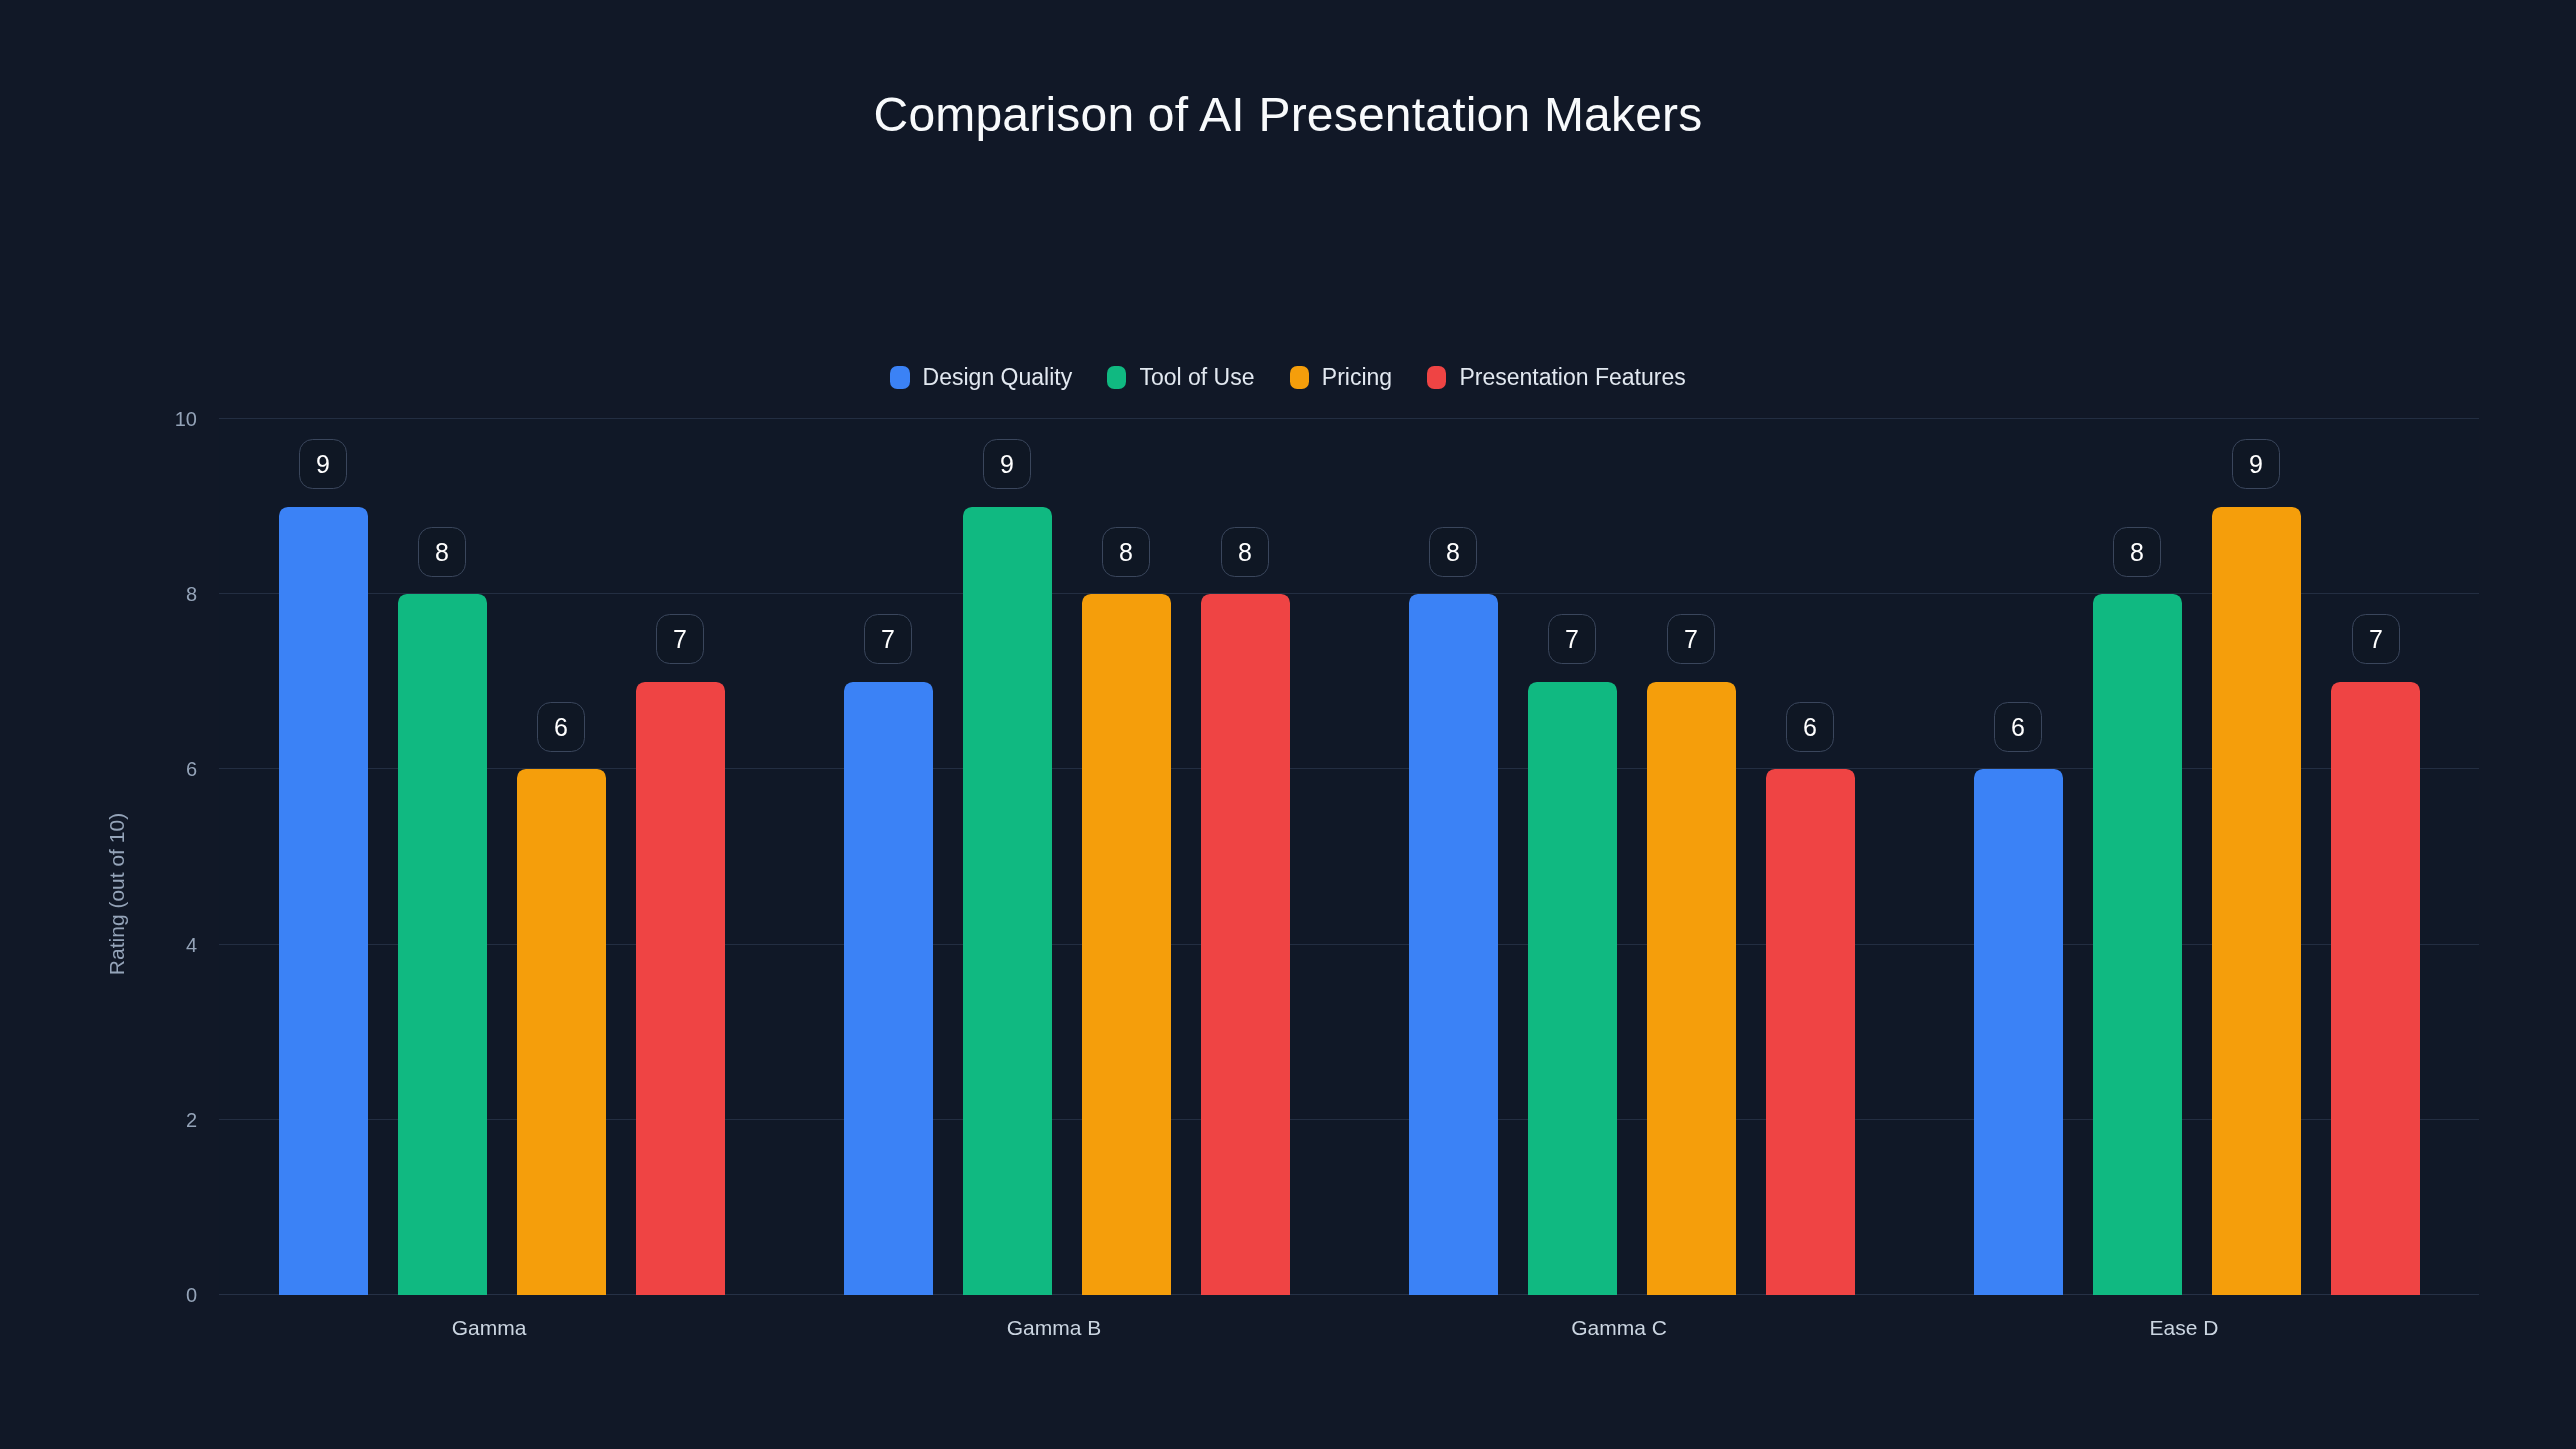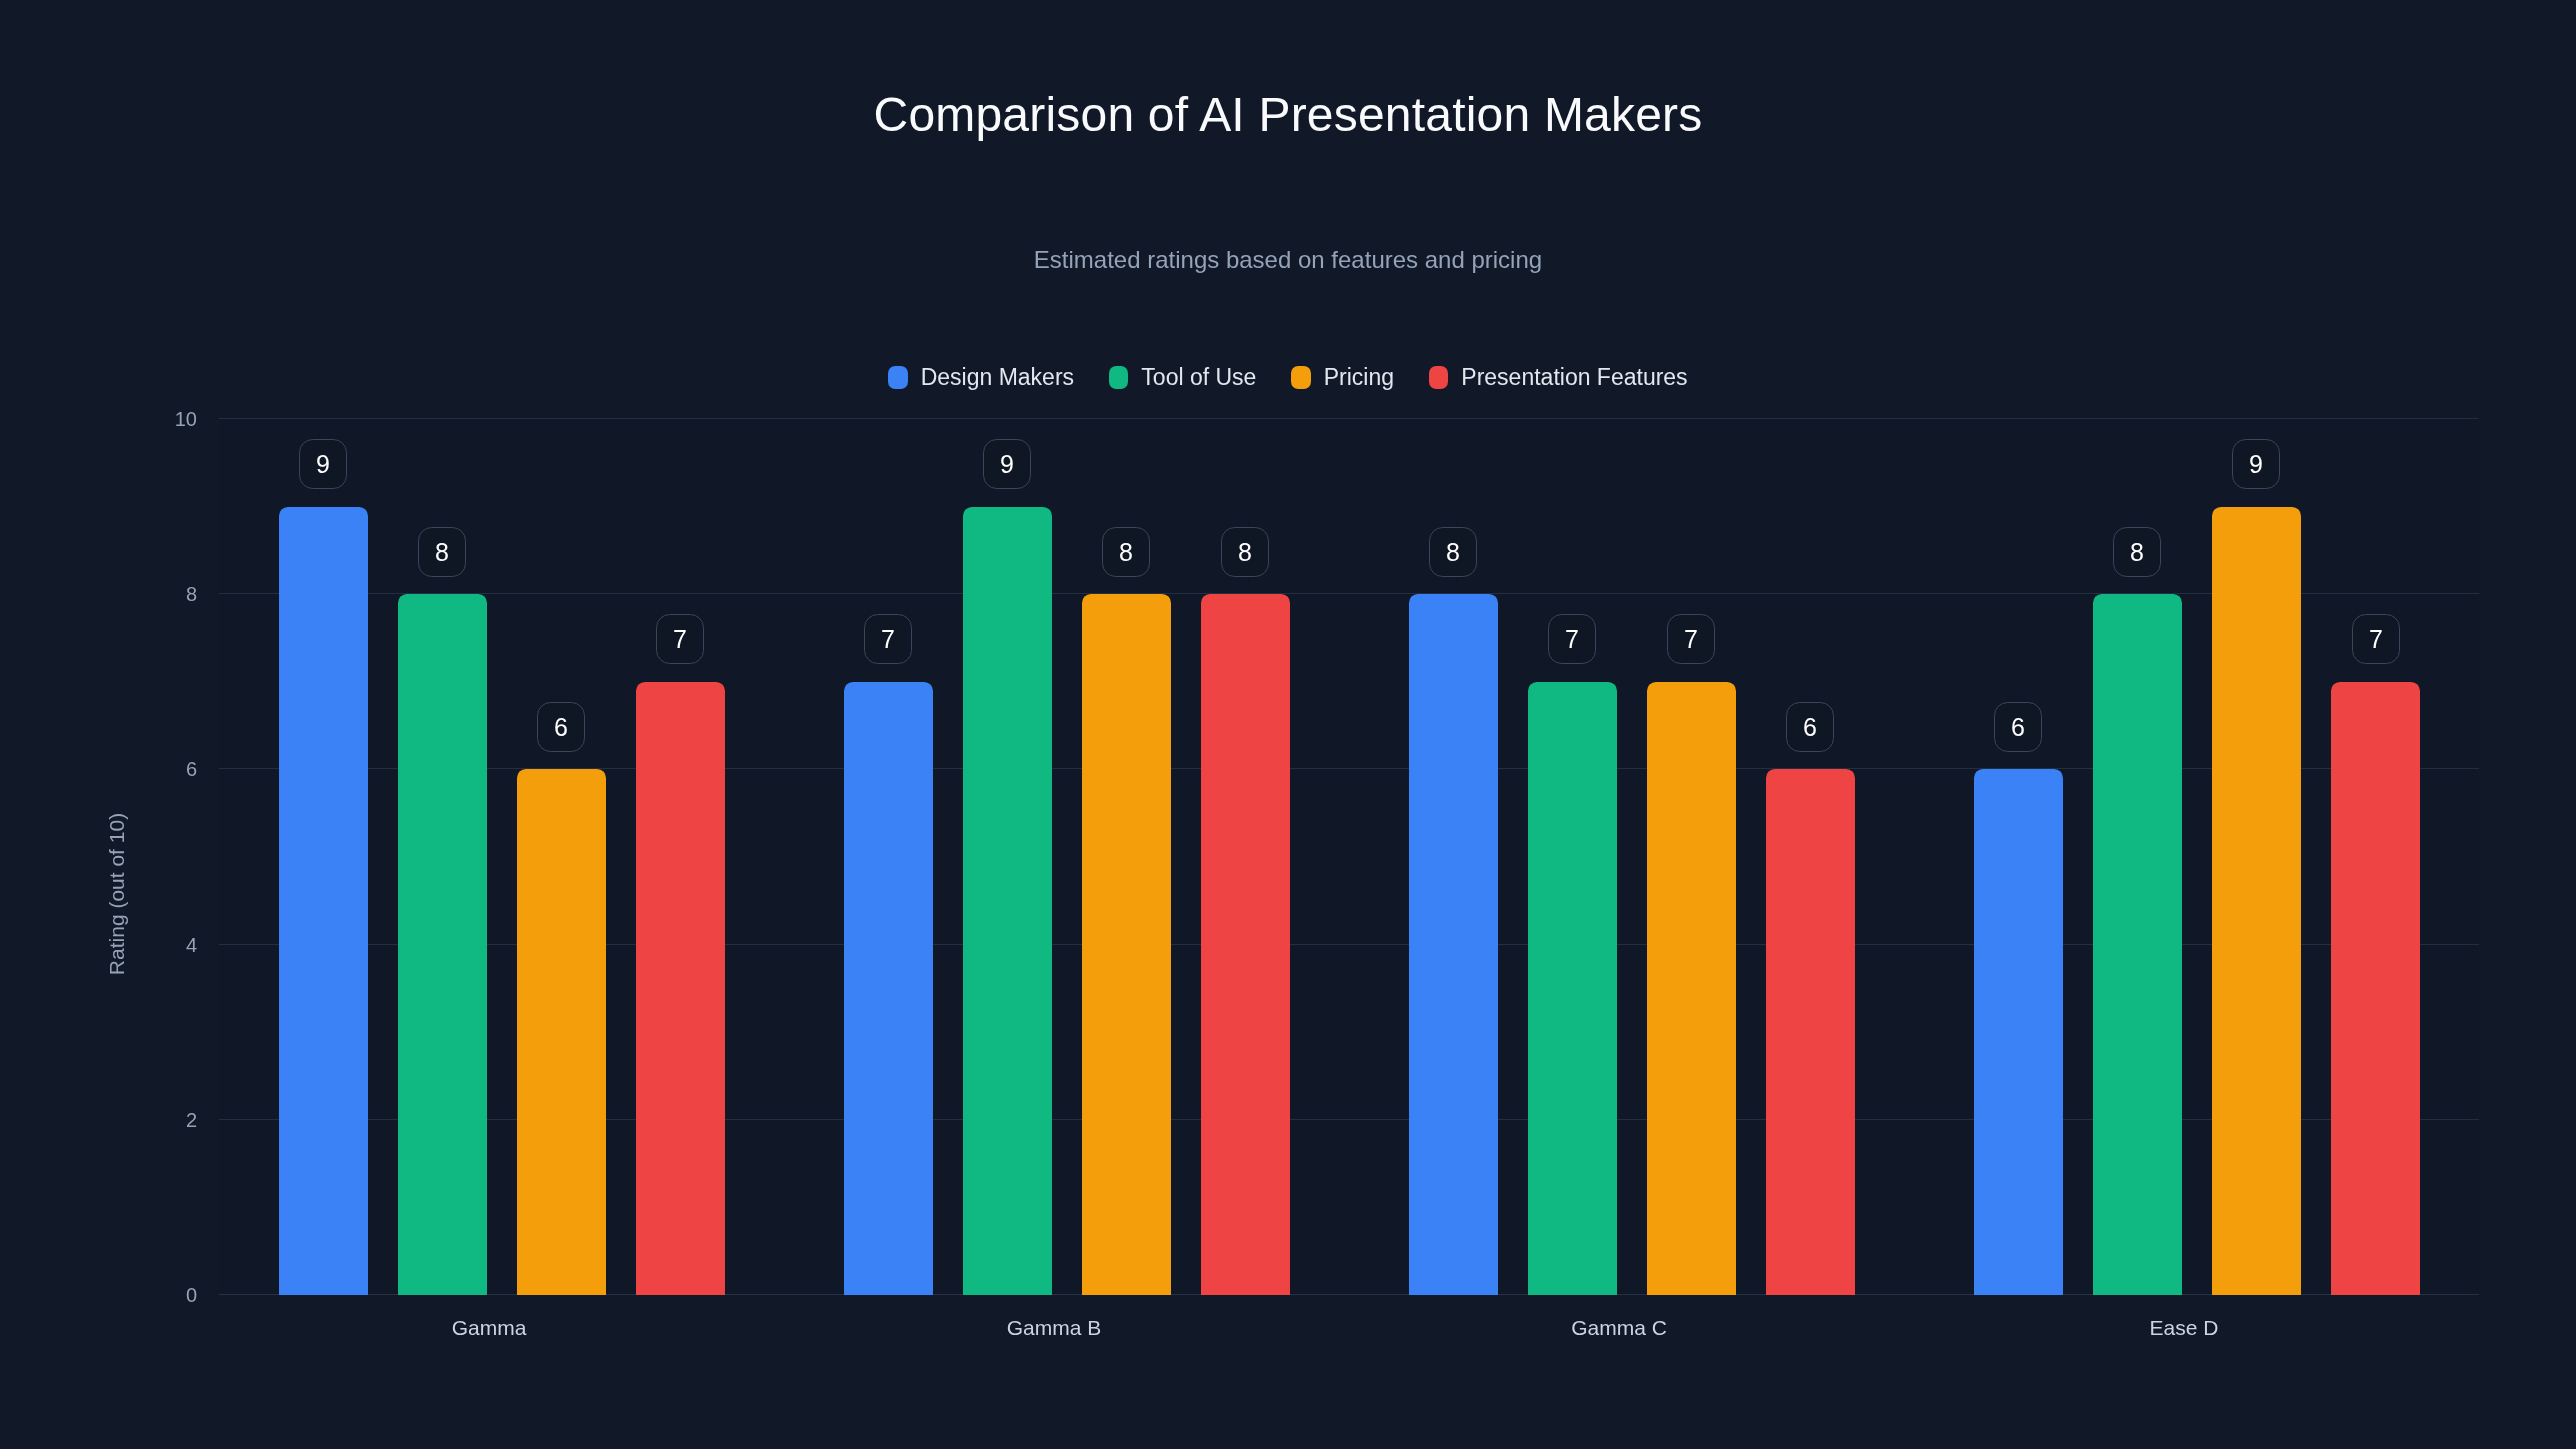--- a/index.html
+++ b/index.html
@@ -145,26 +145,25 @@
     white-space:nowrap;
     line-height:1;
   }
 </style>
 </head>
 <body>
 
 <div id="root">
 
   <div id="chart-title">Comparison of AI Presentation Makers</div>
-  <div id="chart-subtitle">Estimated ratings based on features and pricing</div>
 
   <div id="legend">
       <div class="legend-item">
         <span class="legend-swatch" style="background: rgb(59, 130, 246);"></span>
-        <span class="legend-label">Design Makers</span>
+        <span class="legend-label">Design Quality</span>
       </div>
       <div class="legend-item">
         <span class="legend-swatch" style="background: rgb(16, 185, 129);"></span>
         <span class="legend-label">Tool of Use</span>
       </div>
       <div class="legend-item">
         <span class="legend-swatch" style="background: rgb(245, 158, 11);"></span>
         <span class="legend-label">Pricing</span>
       </div>
       <div class="legend-item">

